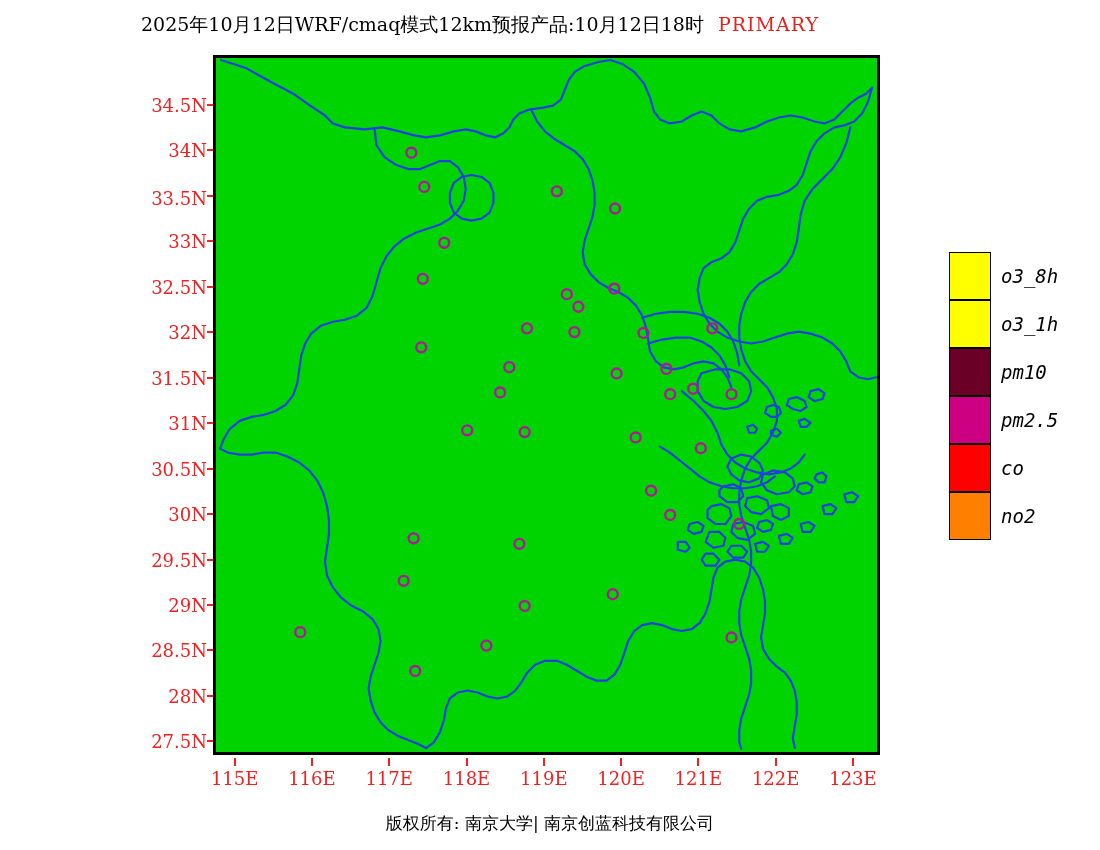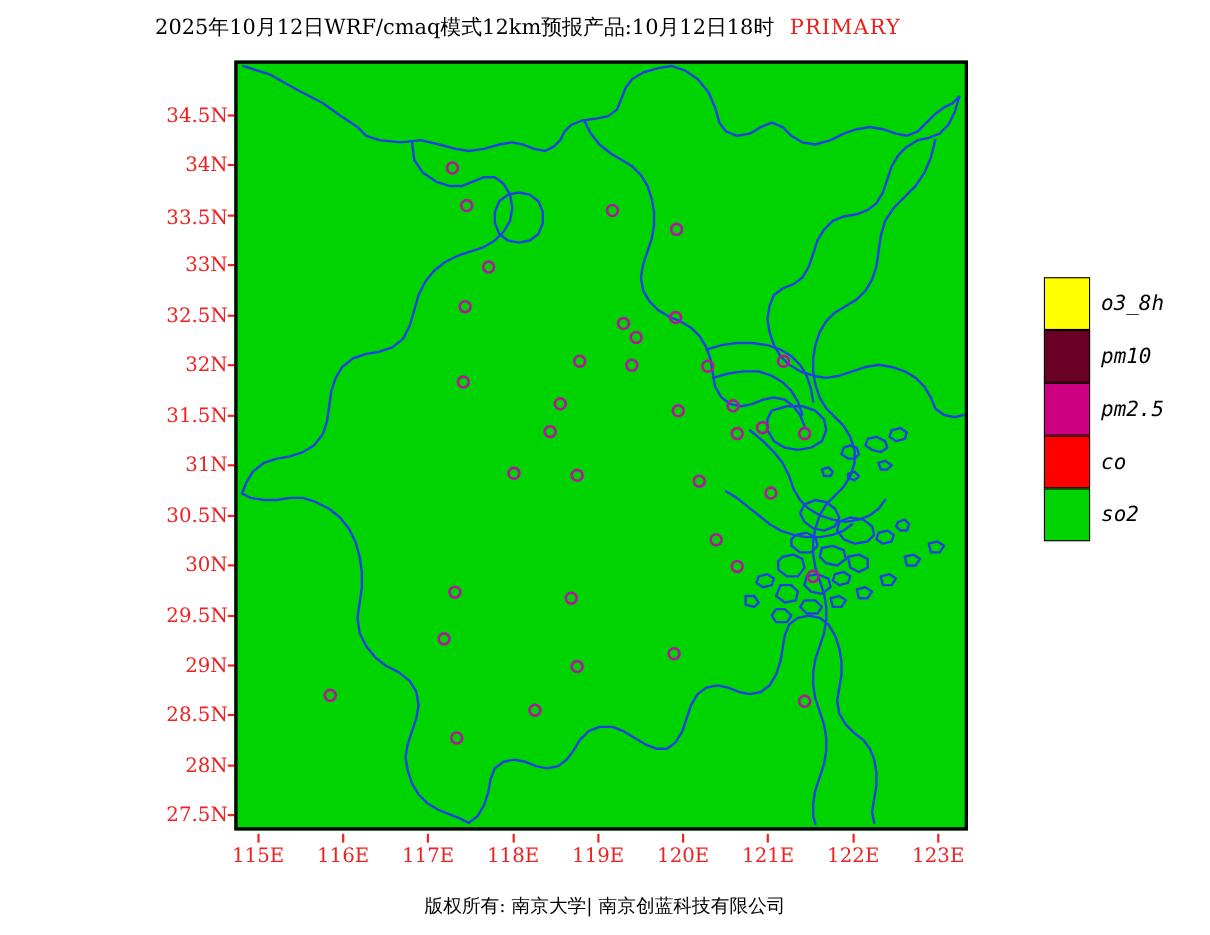--- a/index.html
+++ b/index.html
@@ -379,30 +379,34 @@
     <div class="tickmark-x" style="left: 639.949px;"></div>
     <div class="axis-label xlab" style="left: 639.949px; top: 10px;">123E</div>
   </div>
 
 <div id="legend">
     <div class="legend-row">
       <div class="legend-swatch" style="background: rgb(255, 255, 0);"></div>
       <div class="legend-label">o3_8h</div>
     </div>
     <div class="legend-row">
+      <div class="legend-swatch" style="background: rgb(255, 255, 0);"></div>
+      <div class="legend-label">o3_1h</div>
+    </div>
+    <div class="legend-row">
       <div class="legend-swatch" style="background: rgb(107, 0, 38);"></div>
       <div class="legend-label">pm10</div>
     </div>
     <div class="legend-row">
       <div class="legend-swatch" style="background: rgb(204, 0, 128);"></div>
       <div class="legend-label">pm2.5</div>
     </div>
     <div class="legend-row">
       <div class="legend-swatch" style="background: rgb(255, 0, 0);"></div>
       <div class="legend-label">co</div>
     </div>
     <div class="legend-row">
-      <div class="legend-swatch" style="background: rgb(0, 212, 0);"></div>
-      <div class="legend-label">so2</div>
+      <div class="legend-swatch" style="background: rgb(255, 128, 0);"></div>
+      <div class="legend-label">no2</div>
     </div>
   </div>
 
 <div id="footer">版权所有: 南京大学| 南京创蓝科技有限公司</div>
 
 </body></html>

